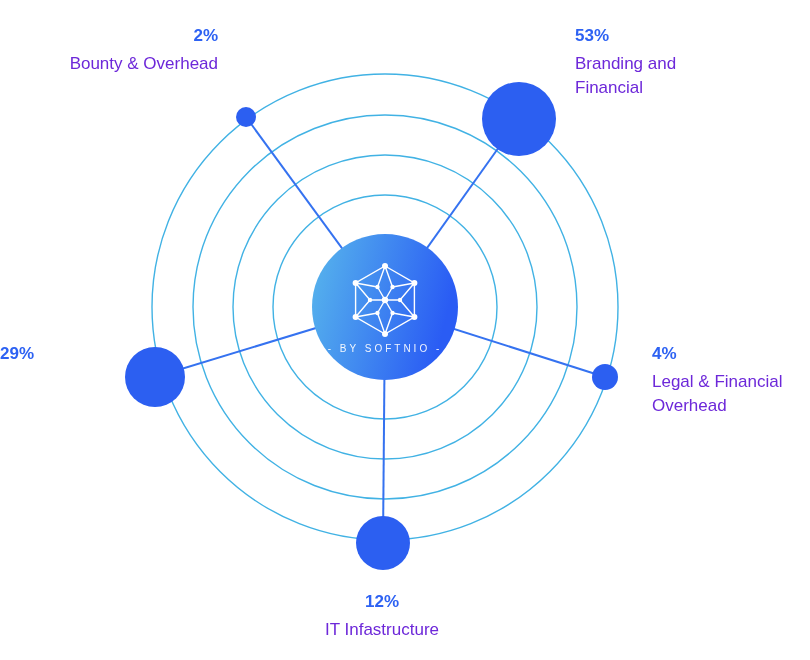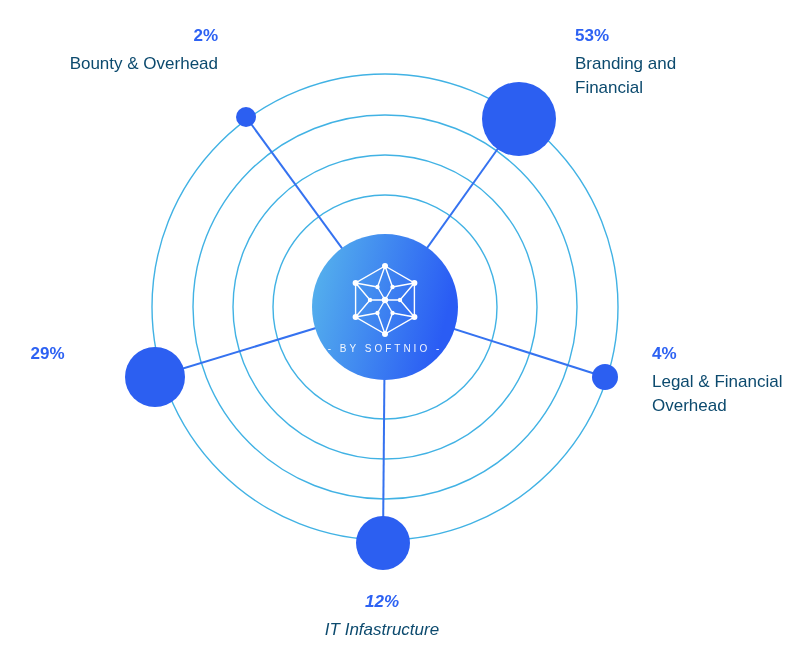--- a/index.html
+++ b/index.html
@@ -26,28 +26,28 @@
     line-height: 24px;
   }
   .chart-label .pct {
     font-weight: 700;
     color: #2d62f3;
     font-size: 17px;
     line-height: 20px;
     margin-bottom: 6px;
   }
   .chart-label .name {
-    color: #0c4a6e;
+    color: #6d28d9;
     font-weight: 400;
   }
   .pos-bounty   { top: 26px;  right: 592px; text-align: right; white-space: nowrap; }
   .pos-branding { top: 26px;  left: 575px;  width: 132px; text-align: left; }
   .pos-legal    { top: 344px; left: 652px;  width: 158px; text-align: left; }
-  .pos-it       { top: 592px; left: 296px;  width: 172px; text-align: center; white-space: nowrap; font-style: italic; }
-  .pos-gift     { top: 344px; right: 715px; width: 95px;  text-align: center; }
+  .pos-it       { top: 592px; left: 296px;  width: 172px; text-align: center; white-space: nowrap; }
+  .pos-gift     { top: 344px; right: 715px; width: 95px;  text-align: left; }
   .center-caption {
     position: absolute;
     left: 285px;
     top: 343px;
     width: 200px;
     text-align: center;
     color: rgba(255,255,255,0.92);
     font-size: 10px;
     letter-spacing: 3px;
     font-weight: 400;

